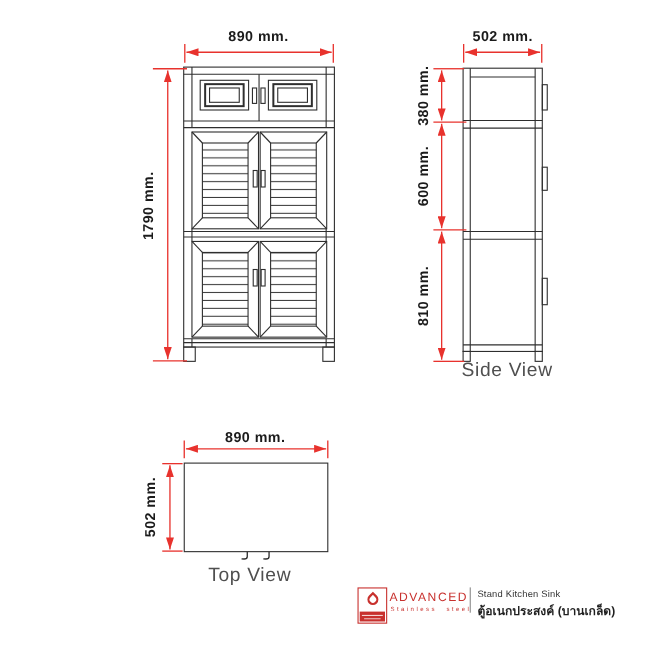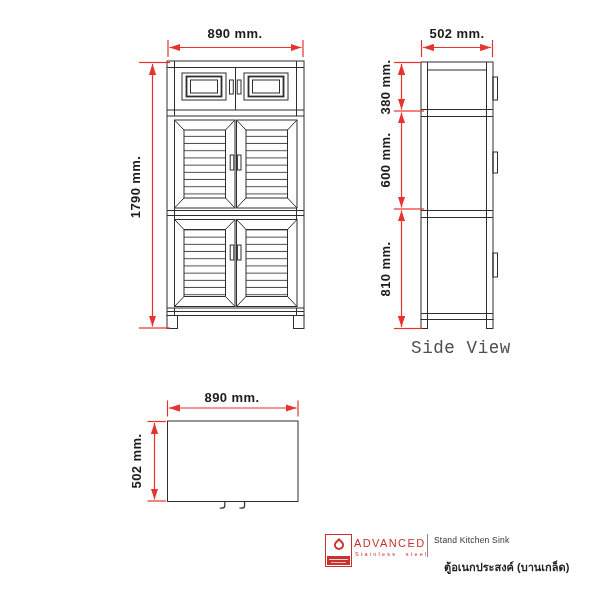--- a/index.html
+++ b/index.html
@@ -45,22 +45,22 @@
     font-size:5.5px; color:#c8312e; letter-spacing:2.2px; word-spacing:5px; white-space:nowrap;
   }
   .footer-divider {
     position:absolute; left:427px; top:533.5px; width:1px; height:23.5px; background:#8a8a8a;
   }
   .prod-en {
     position:absolute; left:434px; top:534.5px;
     font-size:8.5px; font-weight:normal; color:#333333; letter-spacing:0.2px; white-space:nowrap;
   }
   .prod-th {
-    position:absolute; left:444px; top:545.5px;
-    font-size:11px; font-weight:bold; color:#1f1f1f; white-space:nowrap;margin-top:12px;
+    position:absolute; left:434px; top:545.5px;
+    font-size:11px; font-weight:bold; color:#1f1f1f; white-space:nowrap;
   }
 </style>
 </head>
 <body>
 
 <div class="canvas">
 
   <svg class="linework" viewBox="0 0 600 600" aria-hidden="true">
     <defs>
       <marker id="arr" viewBox="0 0 12 8" refX="12" refY="4" markerWidth="11" markerHeight="7.3" markerUnits="userSpaceOnUse" orient="auto-start-reverse">
@@ -197,21 +197,22 @@
 
   <span class="dim" style="left:235px; top:33px;">890 mm.</span>
   <span class="dim vert" style="left:135px; top:187px;">1790 mm.</span>
   <span class="dim" style="left:457px; top:33px;">502 mm.</span>
   <span class="dim vert" style="left:385px; top:87px;">380 mm.</span>
   <span class="dim vert" style="left:385px; top:160px;">600 mm.</span>
   <span class="dim vert" style="left:385px; top:269px;">810 mm.</span>
   <span class="dim" style="left:232px; top:397px;">890 mm.</span>
   <span class="dim vert" style="left:136px; top:461px;">502 mm.</span>
 
-  <span class="viewlabel" style="left:461px; top:348px;font-family:Liberation Mono, monospace;">Side View</span>
+  <span class="viewlabel" style="left:461px; top:336px;">Side View</span>
+  <span class="viewlabel" style="left:227px; top:523px;">Top View</span>
 
   <div class="logo-box">
     <div class="logo-drop"></div>
     <div class="logo-band"></div>
   </div>
   <span class="brand">ADVANCED</span>
   <span class="brand-sub">Stainless steel</span>
   <div class="footer-divider"></div>
   <span class="prod-en">Stand Kitchen Sink</span>
   <span class="prod-th">ตู้อเนกประสงค์ (บานเกล็ด)</span>

